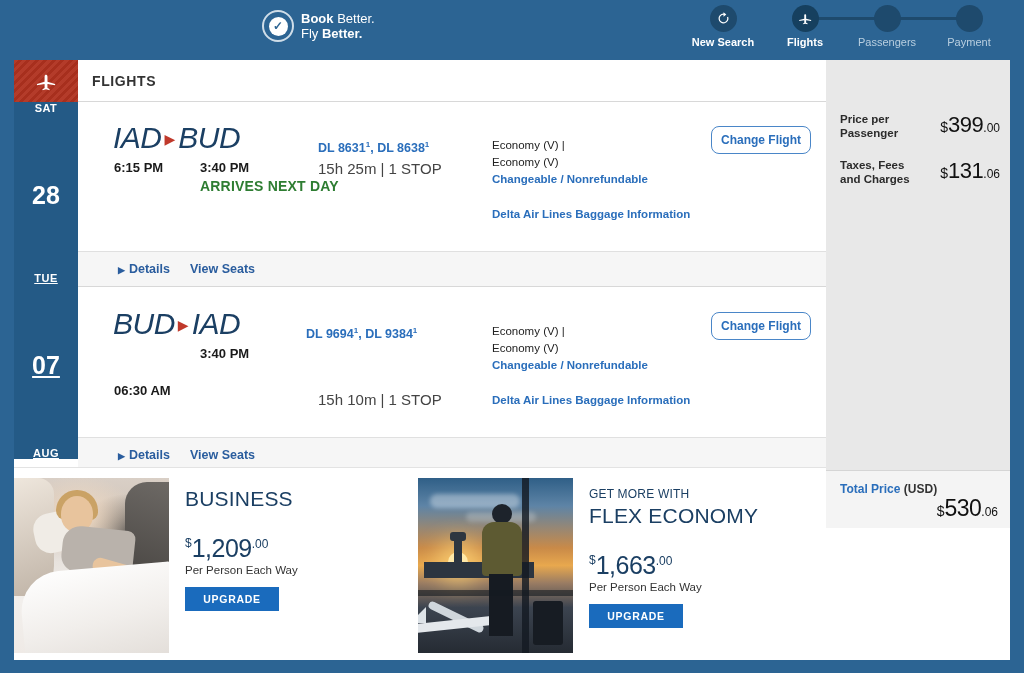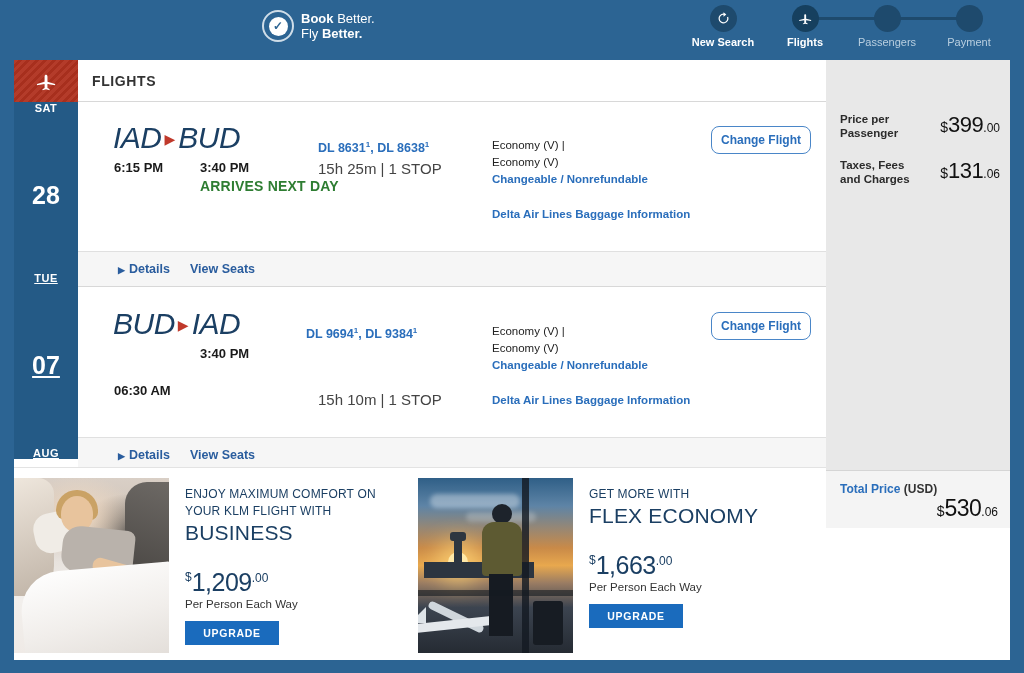--- a/index.html
+++ b/index.html
@@ -321,21 +321,20 @@
               <div class="seatR"></div>
               <div class="pillow"></div>
             <div class="hair"></div>
               <div class="head"></div>
               <div class="body"></div>
             <div class="arm"></div>
               <div class="duvet"></div>
           </div>
         </div>
         <div class="promo-body">
-          <div class="promo-kicker">ENJOY MAXIMUM COMFORT ON YOUR KLM FLIGHT WITH</div>
           <div class="promo-title">BUSINESS</div>
           <div class="promo-price">
             <span class="cur">$</span><span class="amt">1,209</span><span class="cts">.00</span>
           </div>
           <div class="promo-sub">Per Person Each Way</div>
           <button class="upgrade">UPGRADE</button>
         </div>
       </div>
 
       <div class="promo" style="left:404px;">

